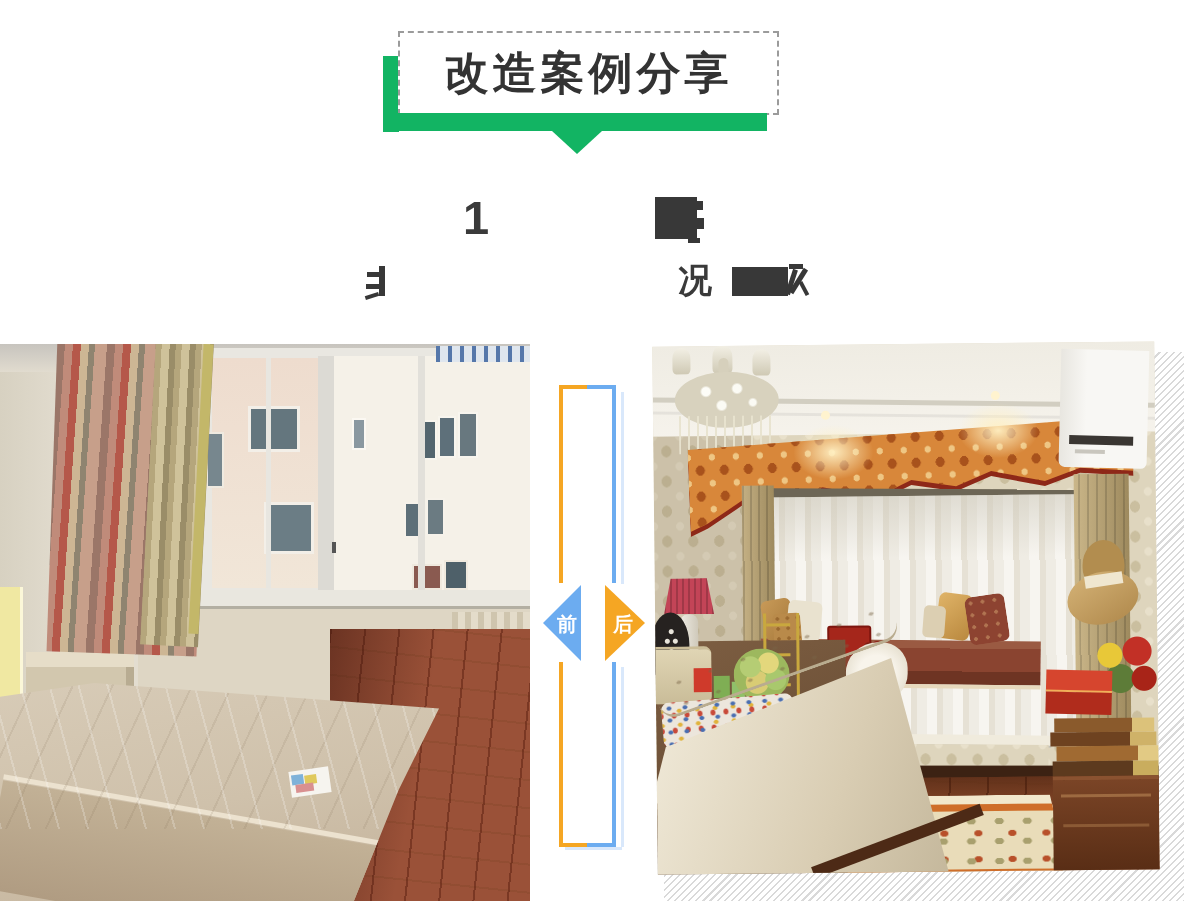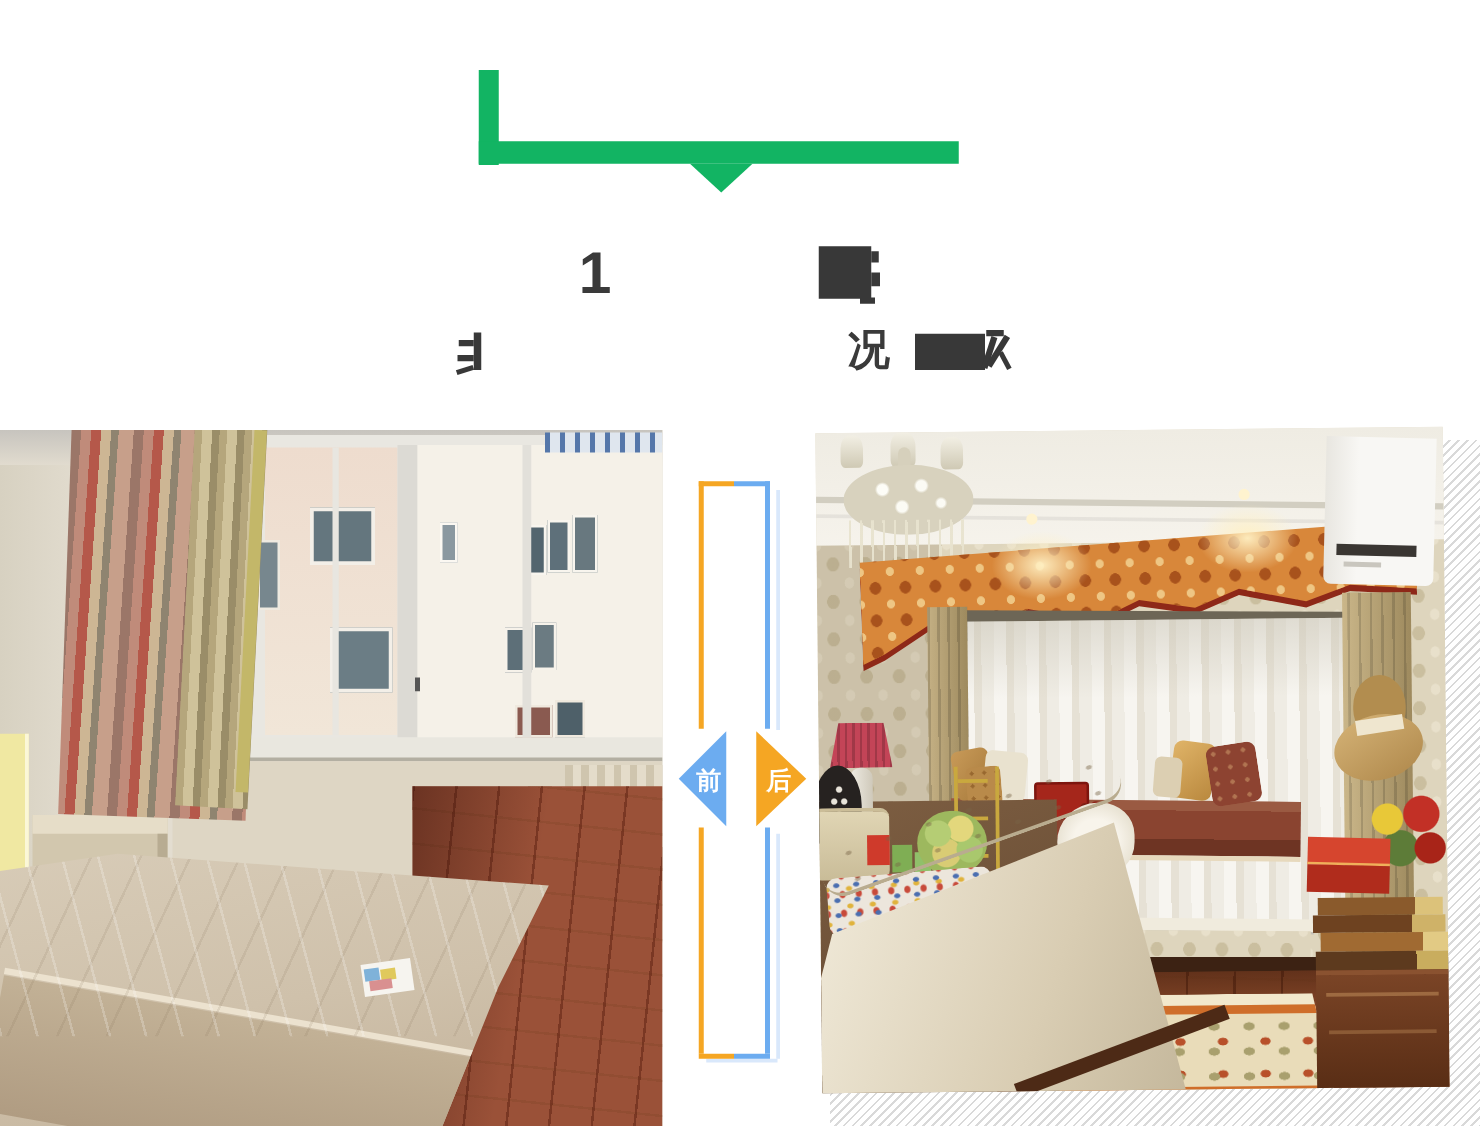--- a/index.html
+++ b/index.html
@@ -24,20 +24,23 @@
   .photo{overflow:hidden;}
   .hatch{background:repeating-linear-gradient(135deg,#d9d9d9 0 1.5px,#ffffff 1.5px 5px);}
   .wp{background-color:#ded5bd;background-image:radial-gradient(rgba(186,172,134,.55) 26%,transparent 28%),radial-gradient(rgba(242,235,216,.5) 20%,transparent 22%);background-size:26px 30px,26px 30px;background-position:0 0,13px 15px;}
 </style>
 </head>
 <body>
 
 <div class="stage">
 
   <div class="a green" style="left:383px;top:56px;width:16px;height:76px;"></div>
+  <div class="a dash-box" style="left:398px;top:31px;width:377px;height:80px;">
+    <span class="banner-title">改造案例分享</span>
+  </div>
   <div class="a green" style="left:383px;top:113px;width:384px;height:18px;"></div>
   <div class="a tri-down" style="left:552px;top:131px;"></div>
 
   <div class="a" style="left:0;top:194px;width:1184px;height:48px;">
     <span class="a big1" style="left:463px;top:2px;">1</span>
     <div class="a ink" style="left:655px;top:3px;width:42px;height:42px;"></div>
     <div class="a ink" style="left:697px;top:7px;width:6px;height:9px;"></div>
     <div class="a ink" style="left:697px;top:24px;width:7px;height:11px;"></div>
     <div class="a ink" style="left:688px;top:44px;width:12px;height:5px;"></div>
   </div>

